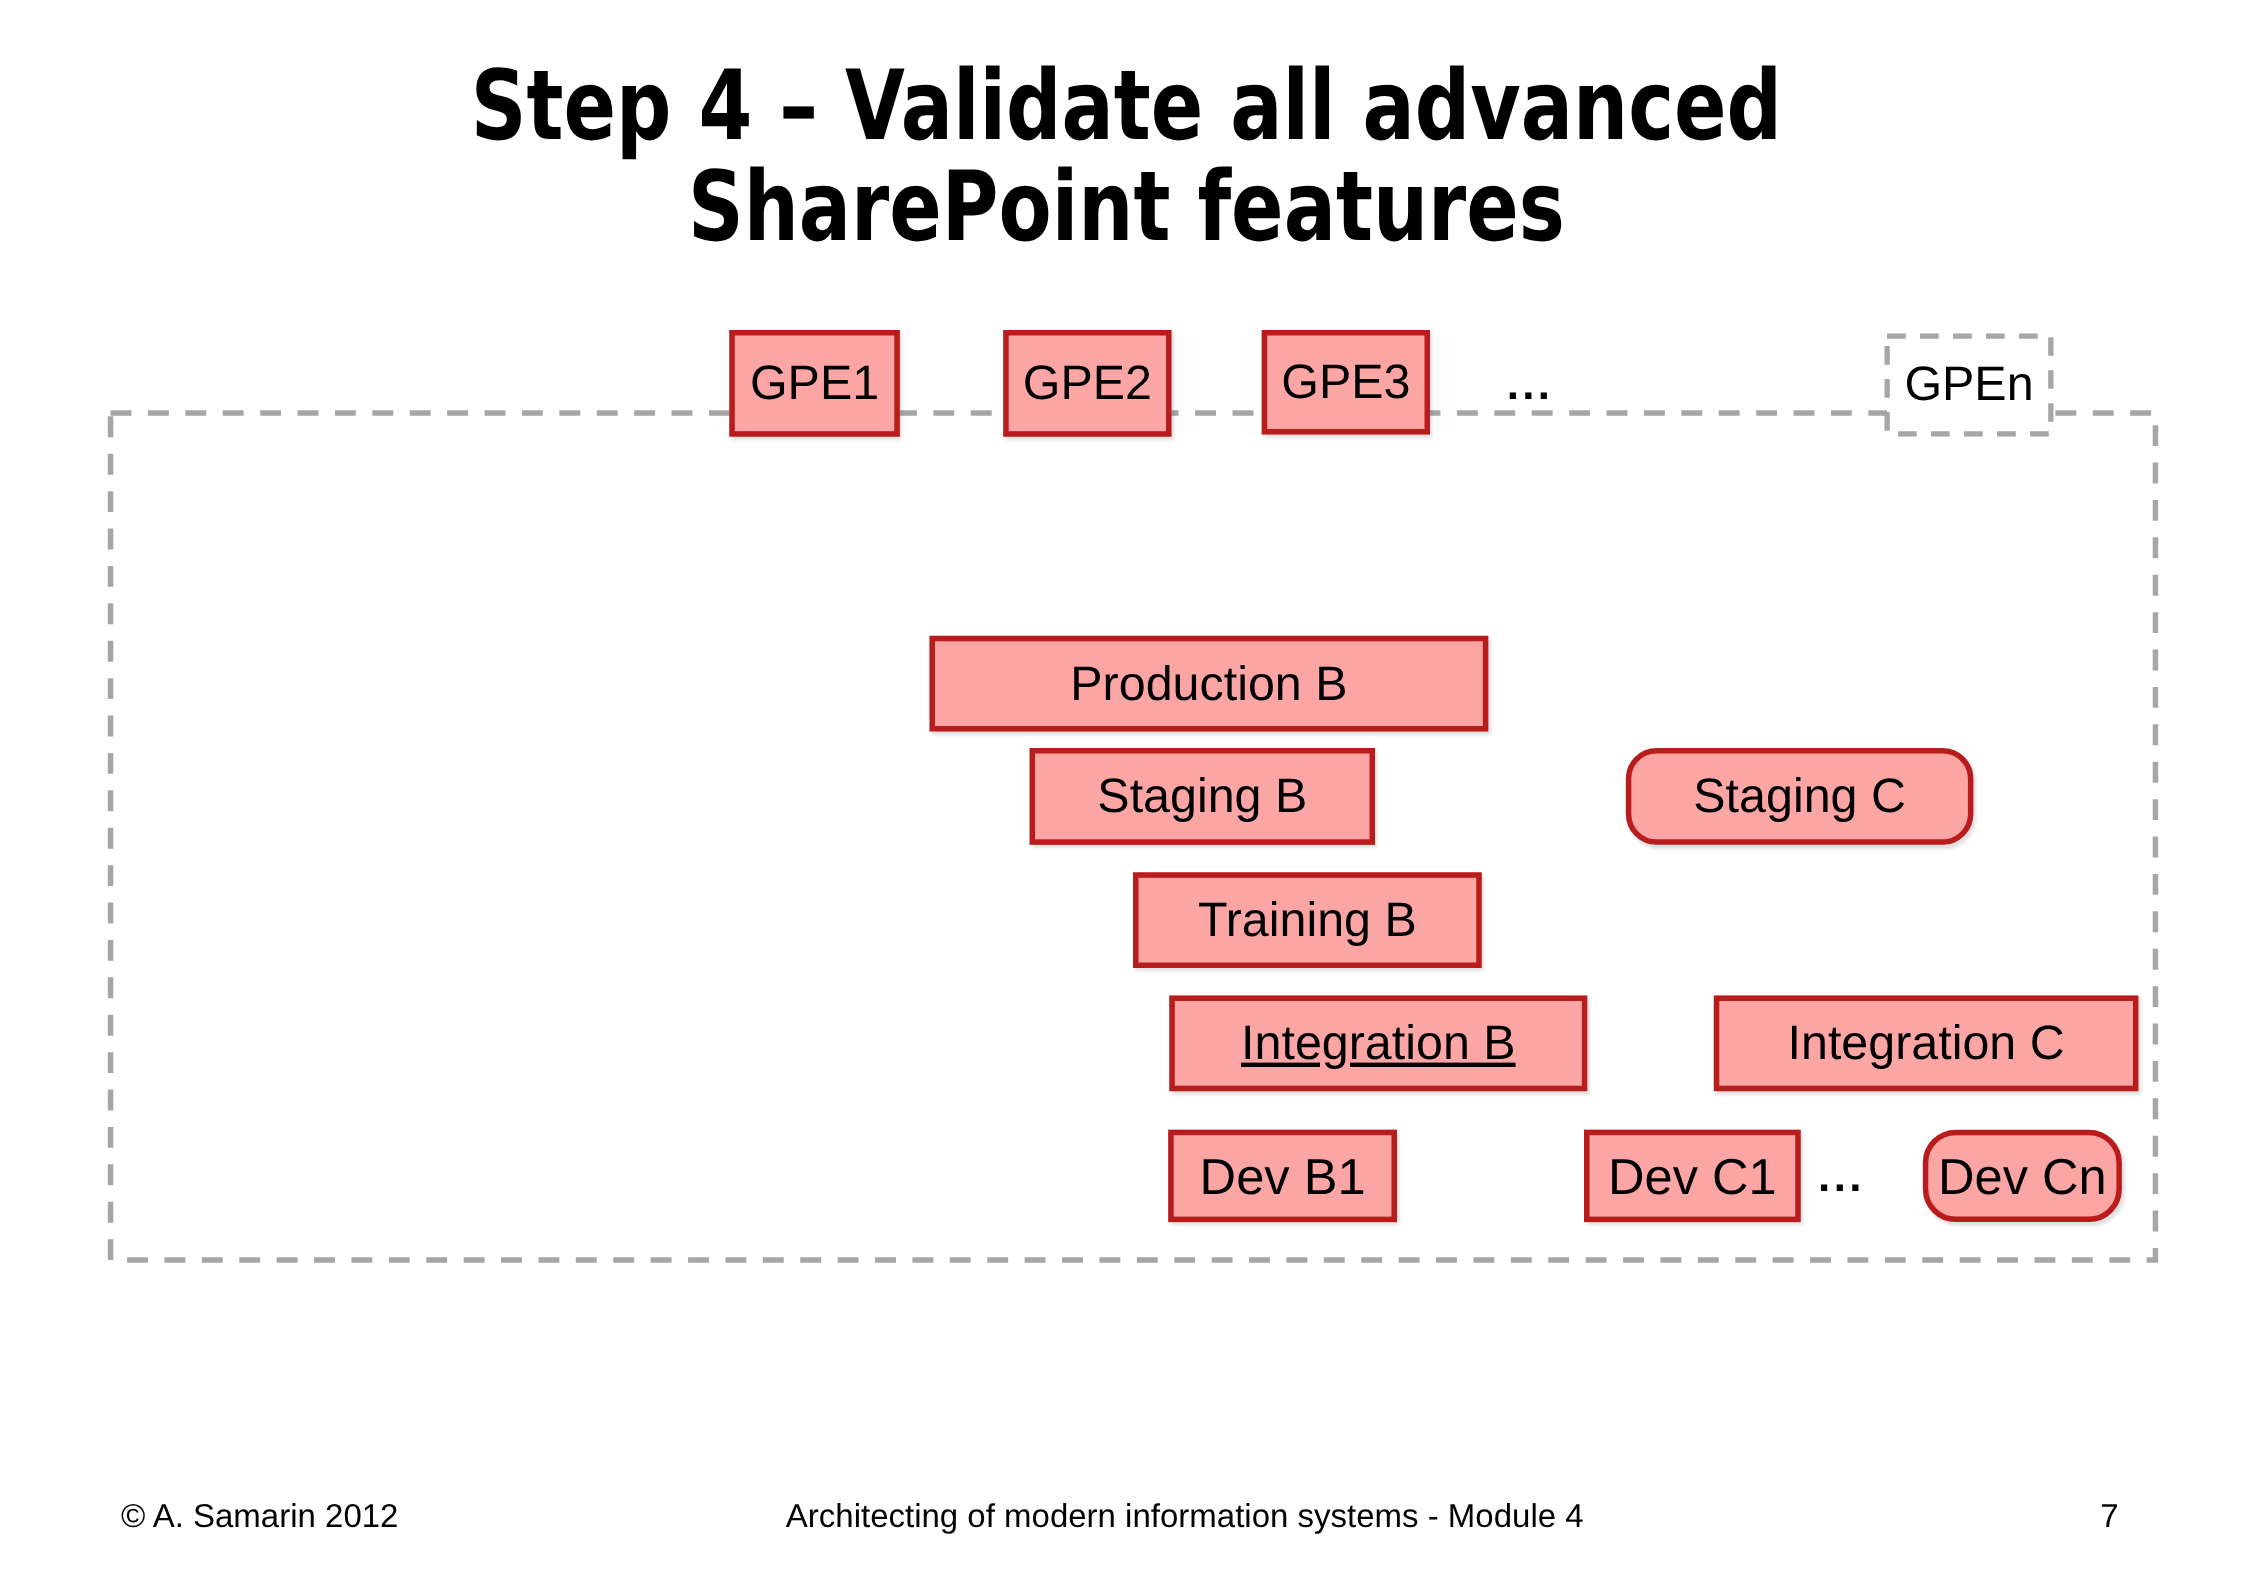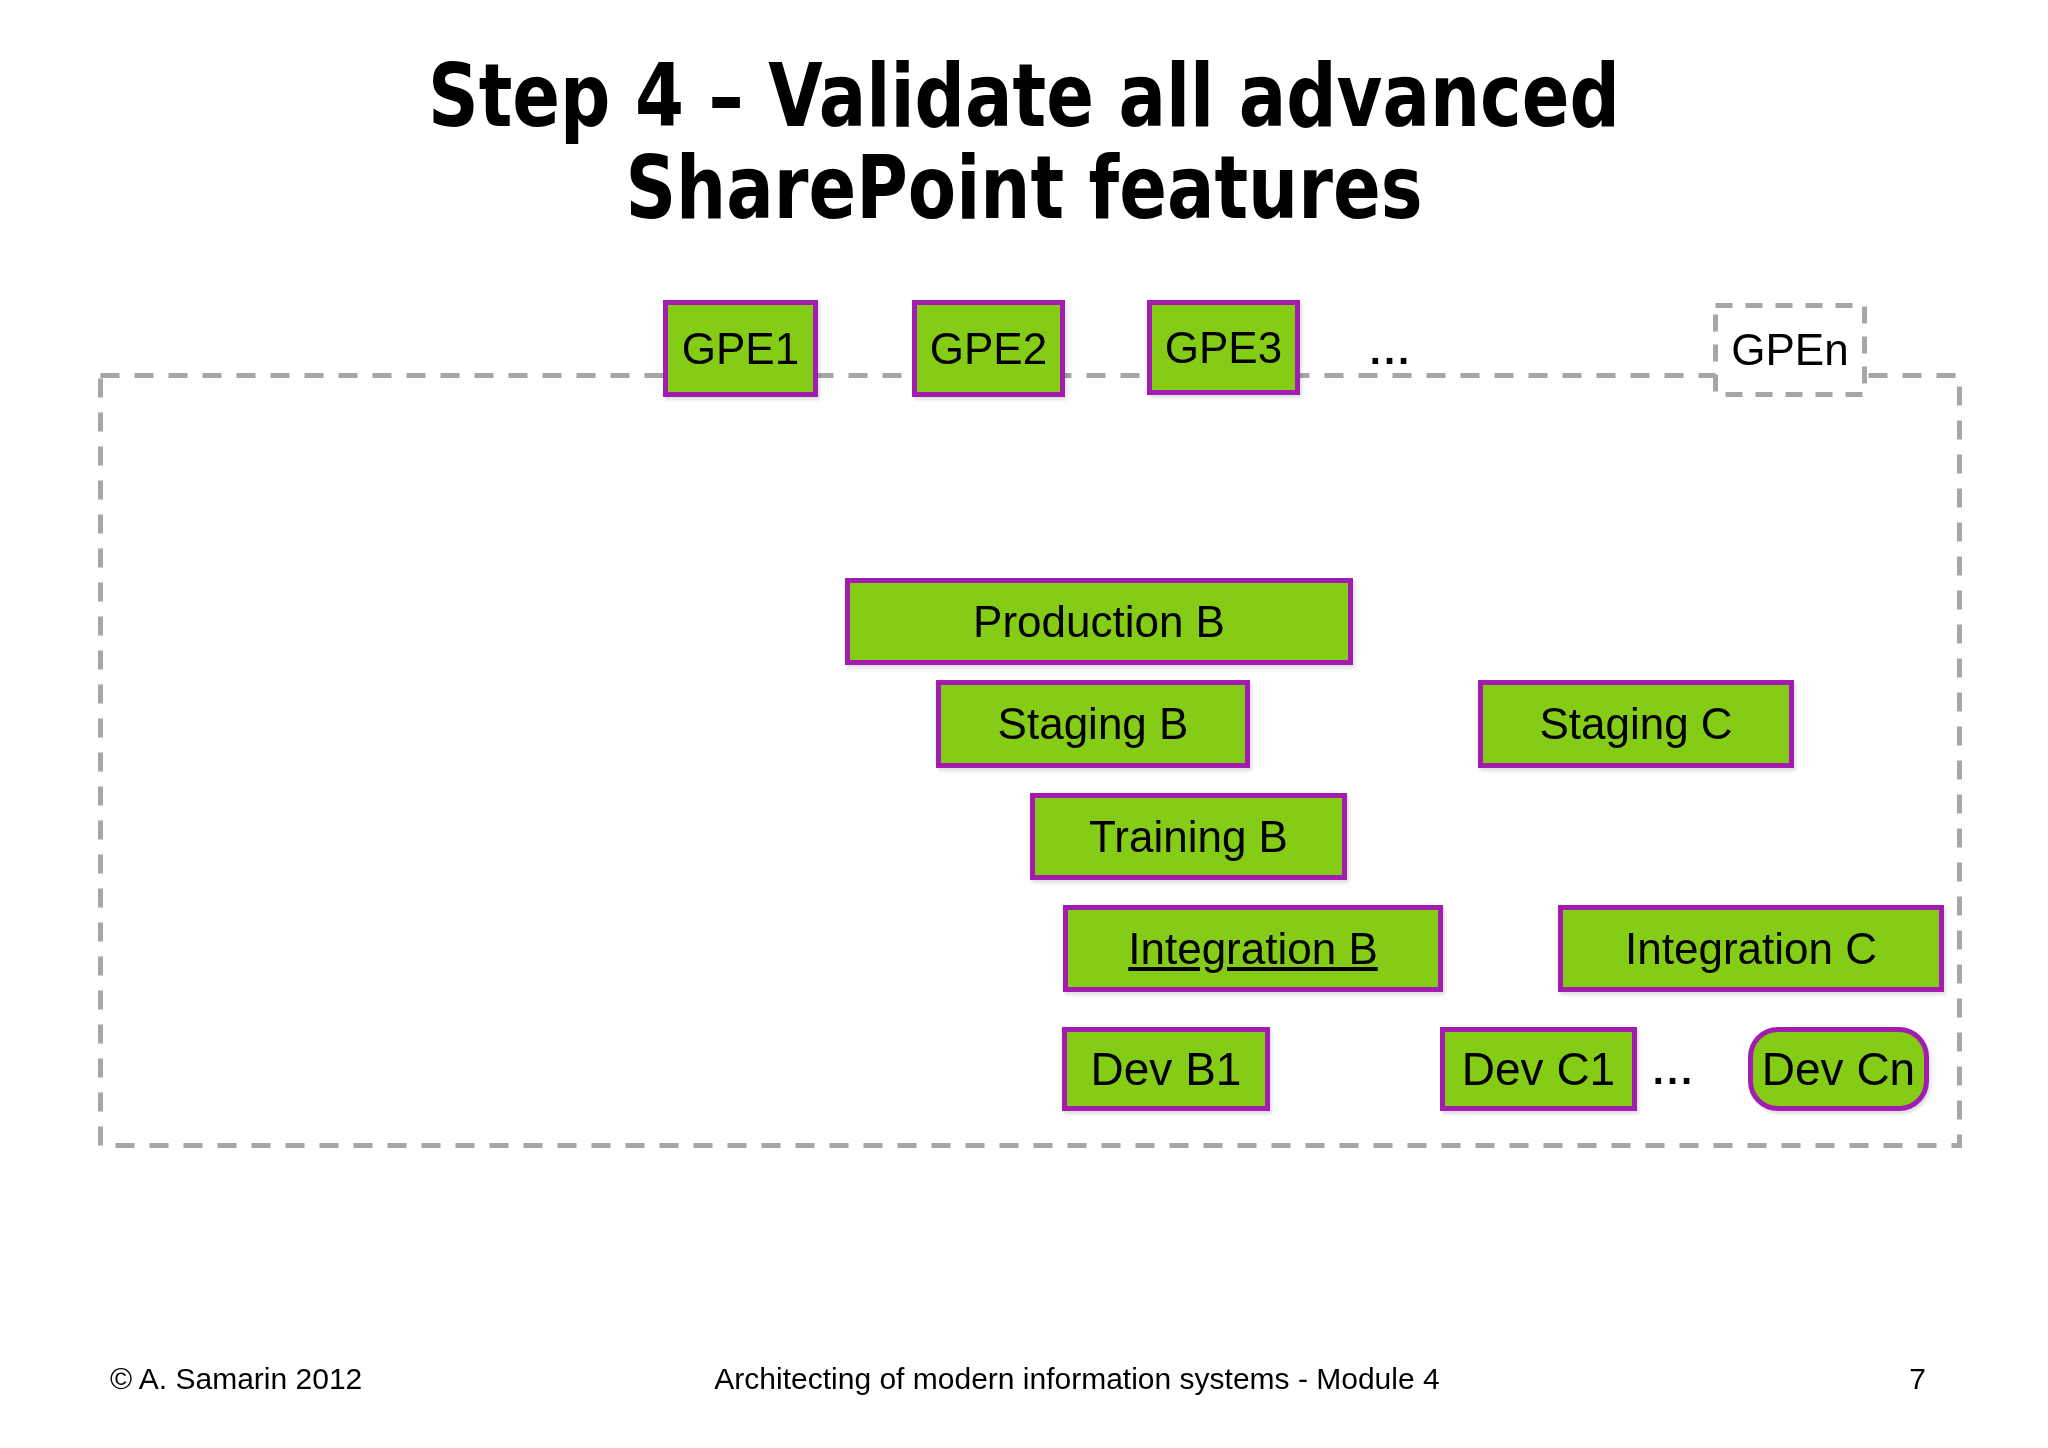--- a/index.html
+++ b/index.html
@@ -19,40 +19,40 @@
     color:#000;
   }
   .title .t-line { display:block; }
 
   
   .frame-svg { position:absolute; left:0; top:0; z-index:0; }
 
   
   .box {
     position:absolute; z-index:2; box-sizing:border-box;
-    background:#84cc16; border:5px solid #a21caf;
+    background:#fca5a5; border:5px solid #b91c1c;
     display:flex; align-items:center; justify-content:center;
     box-shadow:2px 3px 3px rgba(0,0,0,0.12);
     white-space:nowrap;
   }
   .gpe  { font-size:44px; }
   .env  { font-size:44px;justify-content:center; }
   .dev  { font-size:46px; }
 
   #gpe1 { left:663px;  top:300px; width:155px; height:97px; }
   #gpe2 { left:912px;  top:300px; width:153px; height:97px; }
   #gpe3 { left:1147px; top:300px; width:153px; height:95px; }
   #gpen { left:1713px; top:303px; width:154px; height:94px;
           background:transparent; border:none; box-shadow:none; }
   #gpen .dash-border { position:absolute; left:0; top:0; width:100%; height:100%; }
   #gpen .box-label { position:relative; }
 
   #prod-b  { left:845px;  top:578px;  width:508px; height:87px; }
   #stag-b  { left:936px;  top:680px;  width:314px; height:88px; }
-  #stag-c  { left:1478px; top:680px;  width:316px; height:88px; }
+  #stag-c  { left:1478px; top:680px;  width:316px; height:88px;border-radius:28px; }
   #train-b { left:1030px; top:793px;  width:317px; height:87px; }
   #integ-b { left:1063px; top:905px;  width:380px; height:87px;text-decoration:underline; }
   #integ-c { left:1558px; top:905px;  width:386px; height:87px; }
   #dev-b1  { left:1062px; top:1027px; width:208px; height:84px;text-align:center; }
   #dev-c1  { left:1440px; top:1027px; width:197px; height:84px; }
   #dev-cn  { left:1748px; top:1027px; width:181px; height:84px;border-radius:30px; }
 
   
   .dots {
     position:absolute; z-index:2; font-weight:bold; font-size:40px;

